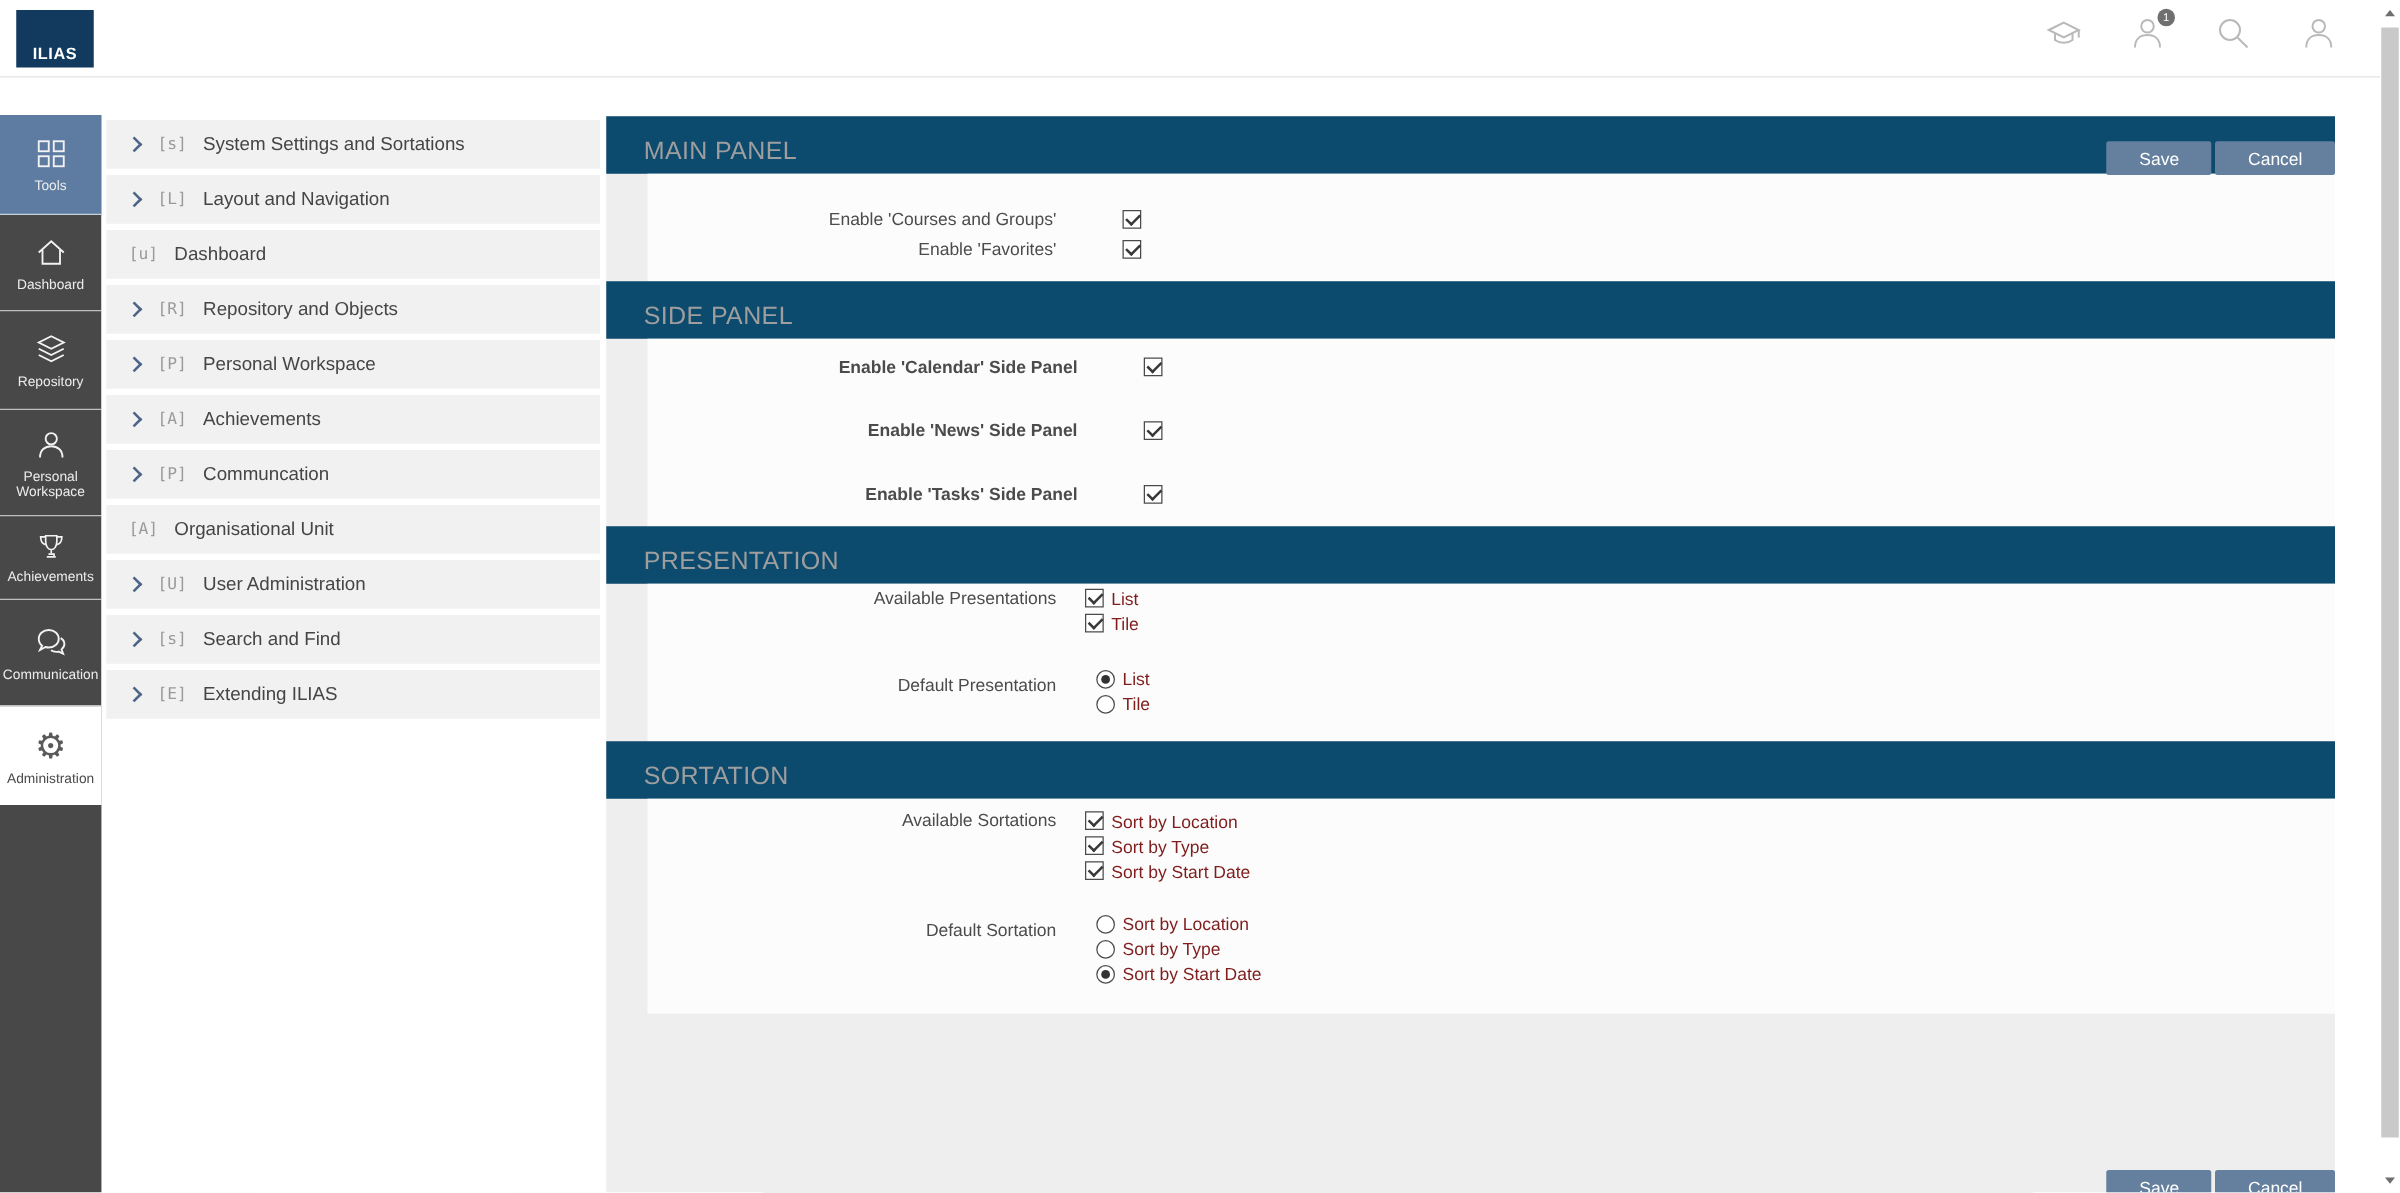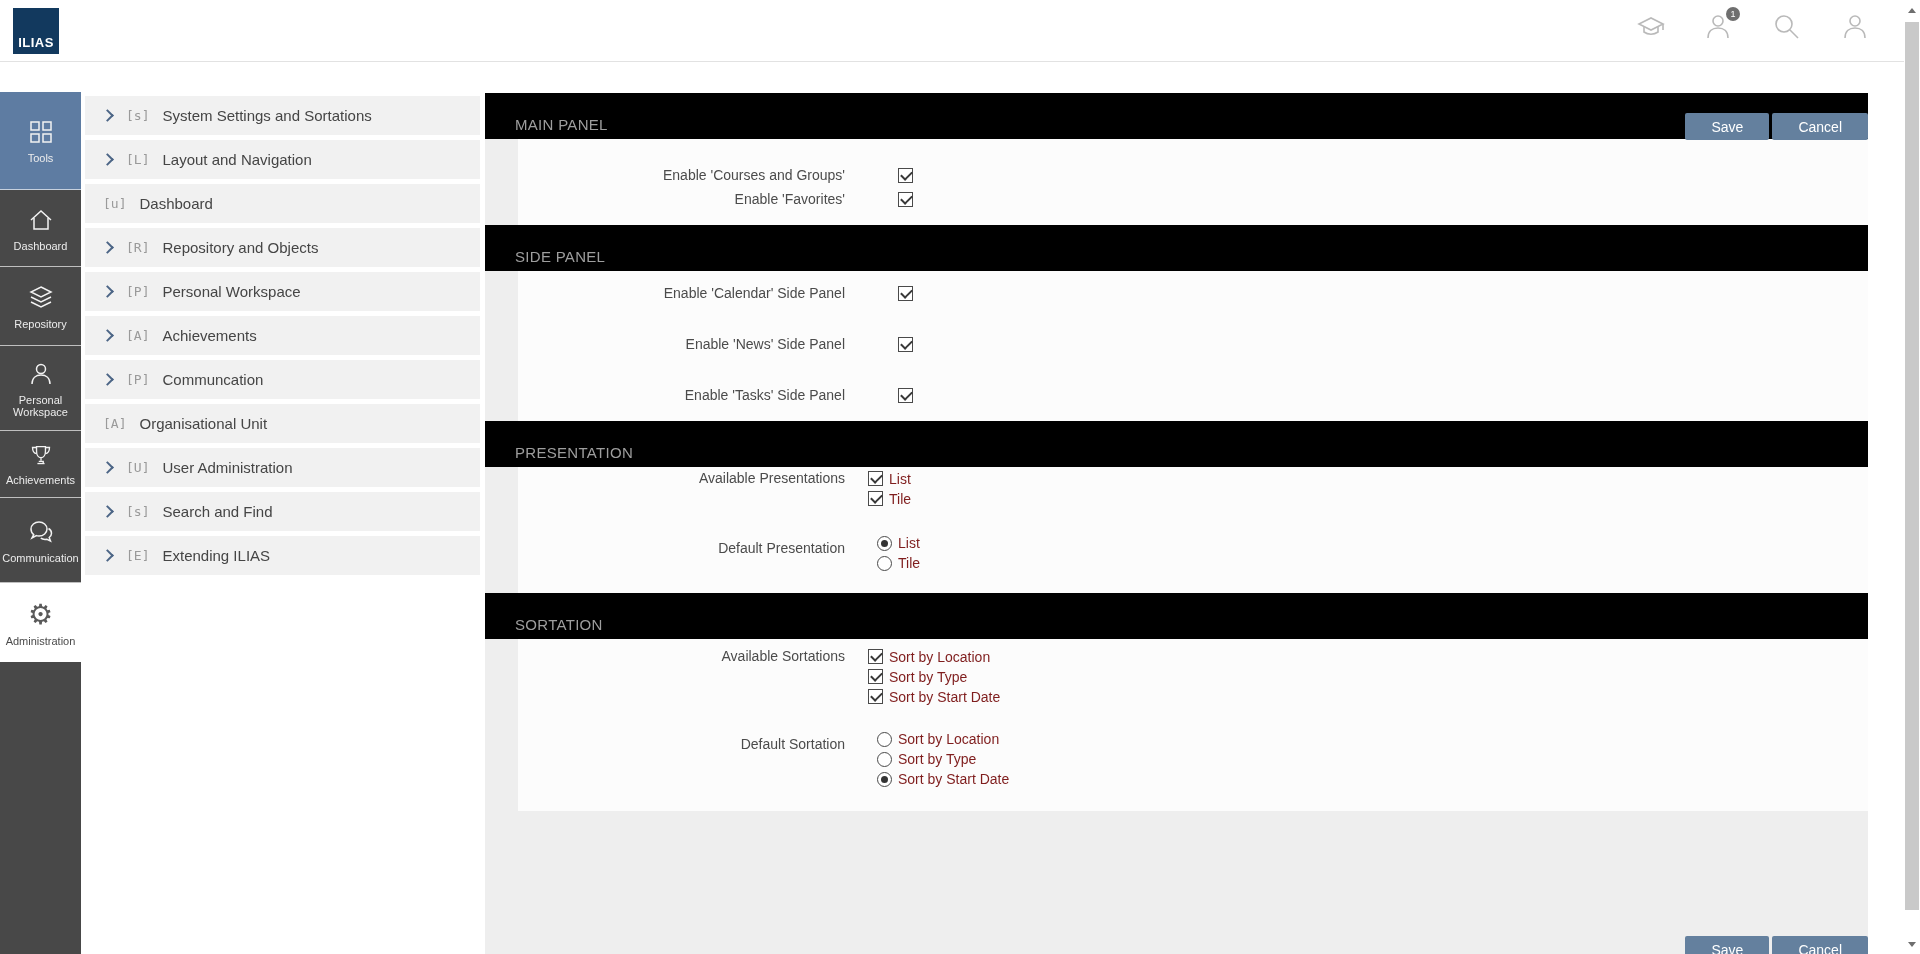--- a/index.html
+++ b/index.html
@@ -5,21 +5,21 @@
   html,body { margin:0; padding:0; background:#fff; }
   * { box-sizing:border-box; }
   .stage {
     position:relative; width:1920px; height:954px; overflow:hidden;
     font-family:"Liberation Sans", sans-serif; background:#fff;
   }
 
   
   .header { position:absolute; left:0; top:0; width:1920px; height:62px;
             background:#fff; border-bottom:1px solid #e2e2e2; z-index:5; }
-  .logo { position:absolute; left:13px; top:8px; width:46px; height:46px;
+  .logo { position:absolute; left:13px; top:8px; width:62px; height:46px;
           background:#12395e; color:#fff; display:flex; align-items:flex-end; justify-content:center;
           font-size:13px; font-weight:bold; letter-spacing:.5px; padding-bottom:4px; cursor:pointer; }
   .hicons { position:absolute; right:48px; top:10px; display:flex; gap:34px; align-items:center; }
   .hicon { position:relative; width:34px; height:34px; display:flex; align-items:center; justify-content:center; cursor:pointer; }
   .hicon svg { stroke:#b9b9b9; fill:none; stroke-width:1.6; }
   .badge { position:absolute; top:-3px; right:-4px; width:14px; height:14px; border-radius:50%;
            background:#6f6f6f; color:#fff; font-size:9px; display:flex; align-items:center; justify-content:center; }
 
   
   .scrollbar { position:absolute; right:0; top:0; width:16px; height:954px; background:#fff; z-index:9; }
@@ -30,39 +30,39 @@
   .sb-thumb { position:absolute; left:1px; top:22px; width:14px; height:888px; background:#c9c9c9; cursor:pointer; }
 
   
   .rail { position:absolute; left:0; top:92px; width:81px; height:862px; background:#484848;
           display:flex; flex-direction:column; z-index:4; }
   .rail-item { display:flex; flex-direction:column; align-items:center; justify-content:center;
                gap:6px; padding:12px 3px 11px; color:#ececec; cursor:pointer;
                border-bottom:1px solid rgba(255,255,255,.65); text-align:center; }
   .rail-item svg { stroke:#f2f2f2; fill:none; stroke-width:1.5; }
   .rail-label { font-size:11px; line-height:12px; }
-  .rail-item.active { background:#5e7ca2; height:98px; }
+  .rail-item.active { background:#5e7ca2; height:80px; }
   .rail-item.engaged { background:#fff; color:#4a4a4a; padding:18px 3px 15px; border-bottom:none; }
   .rail-fill { flex:1; background:#484848; }
   .h77{height:77px}.h79{height:79px}.h85{height:85px}.h67{height:67px}
   .gear-glyph { font-size:28px; line-height:28px; color:#5a5a5a; }
 
   
   .menu { position:absolute; left:85px; top:96px; width:395px; z-index:3; }
   .menu-row { height:39px; margin-bottom:5px; background:#f1f1f1; display:flex; align-items:center;
               padding-left:18px; cursor:pointer; color:#454545; font-size:15px; }
   .chev { width:9px; height:9px; border-top:2px solid #4c6586; border-right:2px solid #4c6586;
           transform:rotate(45deg); margin-right:14px; flex:0 0 auto; }
   .mi-glyph { font-family:"DejaVu Sans Mono", monospace; font-size:13px; color:#9a9a9a;
               margin-right:13px; flex:0 0 auto; }
 
   
   .content { position:absolute; left:485px; top:93px; width:1383px; height:861px; background:#eeeeee; z-index:2; }
   .band { height:46px; display:flex; align-items:flex-end; padding:0 0 6px 30px;
-          background:#000000; color:#9e9e9e; font-size:15px; letter-spacing:.3px; }
+          background:#0c4a6e; color:#9e9e9e; font-size:20px; letter-spacing:.3px; }
   .fbody { margin-left:33px; background:#fcfcfc; }
   .frow { display:flex; align-items:flex-start; }
   .flabel { width:327px; text-align:right; color:#4b4b4b; font-size:14px; padding-top:1px; flex:0 0 auto; }
   .fctrl { margin-left:23px; }
   .byline { margin-left:343px; margin-top:6px; height:14px; font-size:11.5px; color:#cfcfcf; white-space:nowrap; }
 
   .cb { position:relative; display:inline-block; width:15px; height:15px; background:#fff;
         border:1px solid #4a4a4a; vertical-align:middle; cursor:pointer; flex:0 0 auto; }
   .cb.checked::after { content:""; position:absolute; left:2px; top:2px; width:9px; height:5px;
         border-left:2px solid #383838; border-bottom:2px solid #383838; transform:rotate(-45deg); }
@@ -75,21 +75,21 @@
   .opt-cb { margin-bottom:1px; }
   .opt-radio { margin-bottom:12px; margin-left:9px; }
   .opt-label { font-size:14px; color:#7f1d1d; margin-left:6px; }
 
   .row-single { height:20px; align-items:center;gap:30px; }
   .row-single .flabel { padding-top:0; }
 
   
   .body-main { padding:26px 0 16px; }
   .row-fav { margin-top:4px; }
-  .body-side { padding:12px 0 16px; }
+  .body-side { padding:12px 17px 16px;font-weight:bold; }
   .body-side .row-single { margin-bottom:31px; }
   .body-side .row-single:last-child { margin-bottom:0; }
   .body-pres { padding:2px 0 14px; }
   .grp-gap { margin-top:30px; }
   .body-sort { padding:8px 0 16px; }
   .grp-gap-sort { margin-top:28px; }
 
   .btnrow { position:absolute; right:0; display:flex; gap:3px; }
   .btnrow.top { top:20px; }
   .btnrow.bottom { top:843px; }

